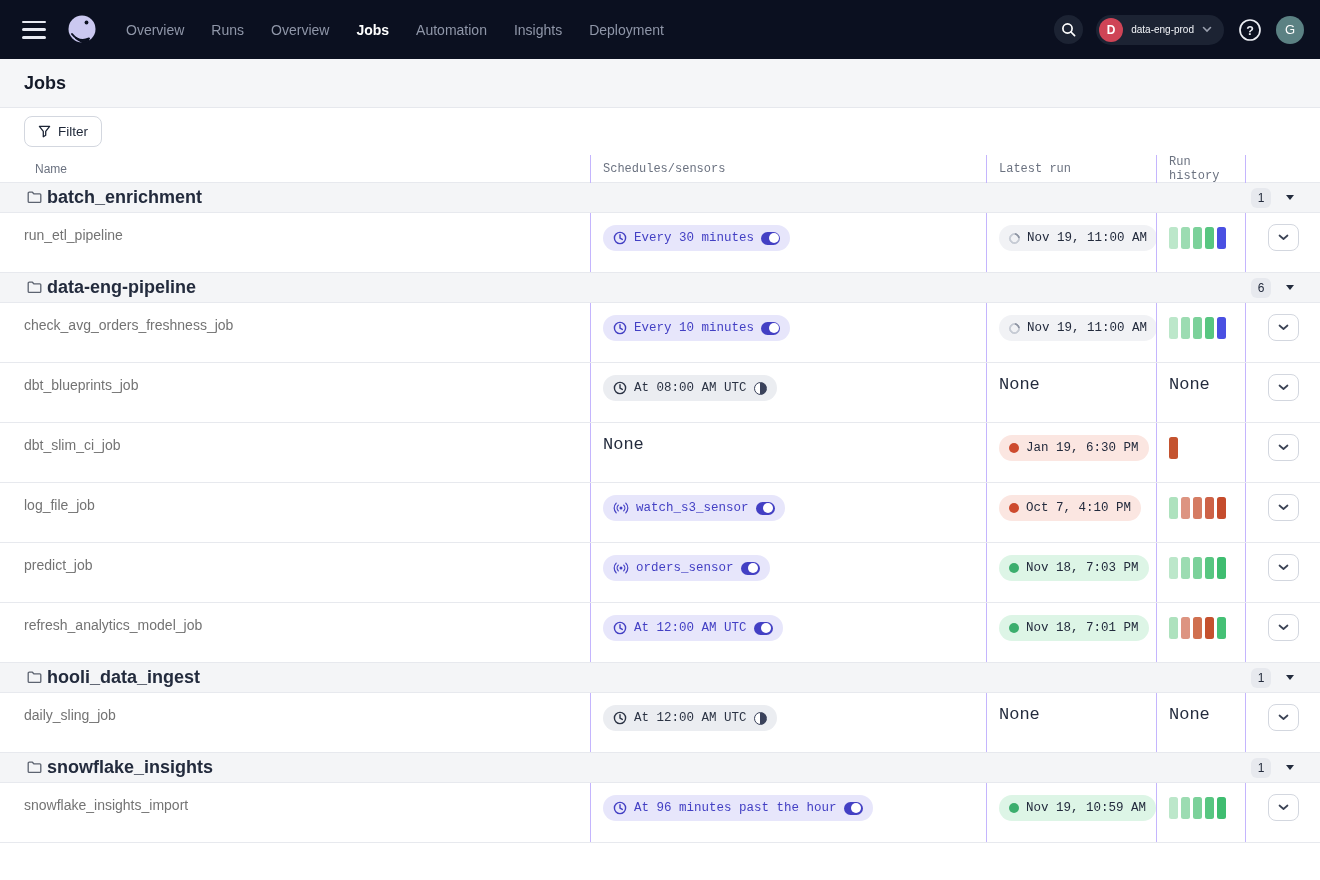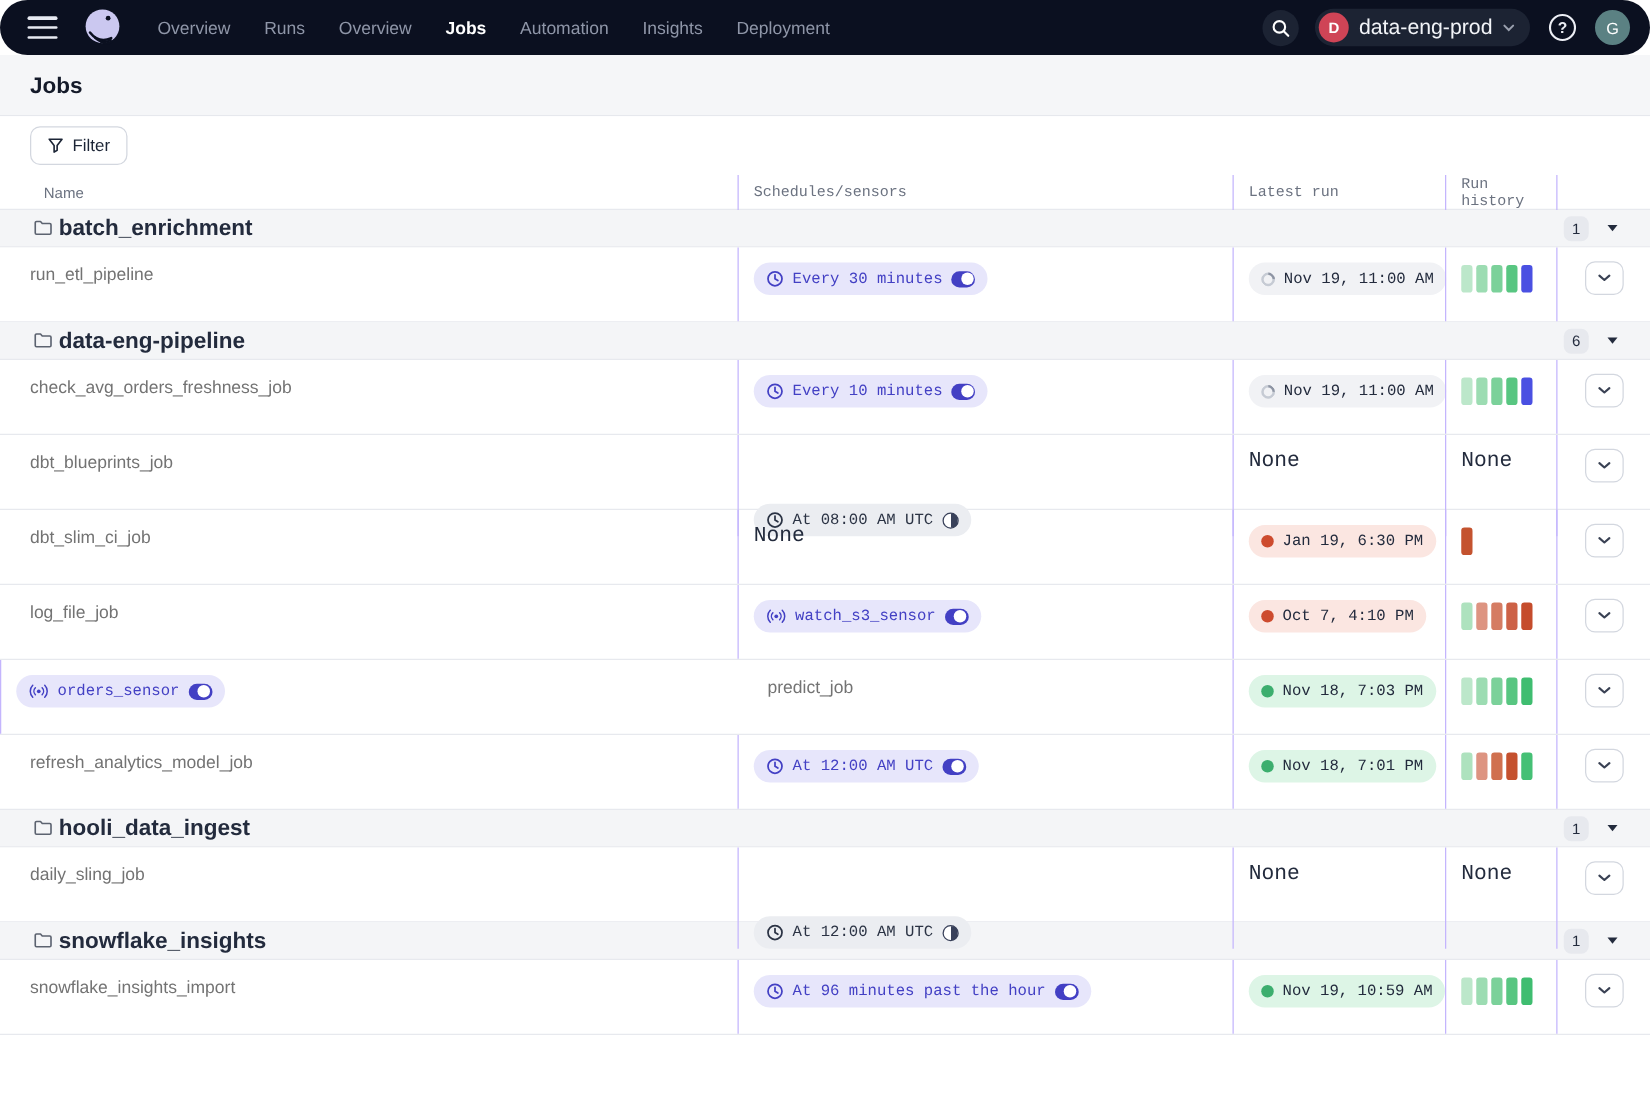--- a/index.html
+++ b/index.html
@@ -1,30 +1,30 @@
 <!DOCTYPE html>
 <html><head>
 <meta charset="utf-8">
 <style>
   * { box-sizing: border-box; margin: 0; padding: 0; }
   html,body { width:1320px; height:880px; background:#fff; font-family:"Liberation Sans","DejaVu Sans",sans-serif; color:#1c2536; }
 
   
-  .nav { height:44px; background:#0b1020; display:flex; align-items:center; padding:0 16px;border-radius:24px; }
+  .nav { height:59px; background:#0b1020; display:flex; align-items:center; padding:0 16px; }
   .hamburger { width:24px; height:18px; display:flex; flex-direction:column; justify-content:space-between; cursor:pointer; margin-left:6px; }
   .hamburger span { height:2.5px; background:#e8eaf2; border-radius:2px; }
   .logo { margin-left:18px; display:flex; align-items:center; }
   .nav-links { display:flex; gap:27px; margin-left:26px; font-size:14px; color:#8f96a8; }
   .nav-link { cursor:pointer; }
   .nav-link.active { color:#ffffff; font-weight:700; }
   .nav-right { margin-left:auto; display:flex; align-items:center; gap:13px; }
   .icon-circle { width:29px; height:29px; border-radius:50%; background:#1c2333; display:flex; align-items:center; justify-content:center; cursor:pointer; }
   .deploy-pill { height:30px; background:#1c2333; border-radius:15px; display:flex; align-items:center; gap:8px; padding:3px 12px 3px 3px; cursor:pointer; }
   .deploy-initial { width:24px; height:24px; border-radius:50%; background:#cf4456; color:#fff; font-size:12px; font-weight:700; display:flex; align-items:center; justify-content:center; }
-  .deploy-name { color:#f2f4f8; font-size:17px; }
+  .deploy-name { color:#f2f4f8; font-size:10px; }
   .help-btn { width:26px; height:26px; display:flex; align-items:center; justify-content:center; cursor:pointer; }
   .avatar { width:28px; height:28px; border-radius:50%; background:#5b8183; color:#fff; font-size:13px; display:flex; align-items:center; justify-content:center; cursor:pointer; }
 
   
   .titlebar { height:49px; background:#f5f6f8; border-bottom:1px solid #e6e8ed; display:flex; align-items:center; padding:0 24px; }
   .page-title { font-size:18px; font-weight:700; color:#141a29; }
   .filterbar { height:47px; background:#fff; display:flex; align-items:center; padding:0 24px; }
   .filter-btn { height:31px; display:inline-flex; align-items:center; gap:7px; padding:0 13px; border:1px solid #d3d7df; border-radius:8px; background:#fff; font-size:13.5px; color:#1c2536; cursor:pointer; font-family:inherit; }
 
   
@@ -40,21 +40,21 @@
   .count-badge { min-width:20px; height:20px; padding:0 5px; background:#e7e9ee; border-radius:6px; font-size:12px; color:#232b3d; display:flex; align-items:center; justify-content:center; }
   .caret-down { width:0; height:0; border-left:4.5px solid transparent; border-right:4.5px solid transparent; border-top:5.5px solid #232b3d; cursor:pointer; }
 
   .job-row { height:60px; border-bottom:1px solid #e7e9ee; background:#fff; }
   .cell { padding:12px 0 0 12px; }
   .cell.name-cell { padding-left:24px; padding-top:13px; }
   .job-link { font-size:14px; color:#737373; text-decoration:none; cursor:pointer; }
 
   .pill { display:inline-flex; align-items:center; gap:7px; height:26px; padding:0 10px; border-radius:13px; font-size:12.5px; white-space:nowrap; cursor:pointer; }
   .pill.sched-on { background:#e7e6fb; color:#4340c4; }
-  .pill.sched-off { background:#ebedf1; color:#2b3344;margin-top:43px; }
+  .pill.sched-off { background:#ebedf1; color:#2b3344; }
   .pill.run-progress { background:#f1f2f5; color:#232b3d; }
   .pill.run-success { background:#ddf5e6; color:#232b3d; }
   .pill.run-failure { background:#fbe6e1; color:#232b3d; }
   .none-text { font-size:17px; color:#232b3d; }
 
   .toggle-on { width:19px; height:13px; border-radius:7px; background:#4340c4; position:relative; display:inline-block; cursor:pointer; }
   .toggle-on::after { content:""; position:absolute; right:1.5px; top:1.5px; width:10px; height:10px; border-radius:50%; background:#fff; }
   .toggle-off { width:13px; height:13px; border-radius:50%; border:1.5px solid #39415a; background:linear-gradient(to right,#ffffff 50%,#39415a 50%); display:inline-block; cursor:pointer; }
 
   .dot { width:10px; height:10px; border-radius:50%; display:inline-block; }
@@ -286,29 +286,29 @@
       </div>
       <div class="cell-b expand-cell">
         <button class="expand-btn">
           <svg width="11" height="7" viewBox="0 0 11 7">
             <polyline points="1.5,1.5 5.5,5 9.5,1.5" stroke="#3a4254" stroke-width="1.7" fill="none" stroke-linecap="round" stroke-linejoin="round"></polyline>
           </svg>
         </button>
       </div>
     </div>
     <div class="job-row grid-cols">
+      <div class="cell name-cell"><a class="job-link">predict_job</a></div>
       <div class="cell cell-b"><span class="pill sched-on">
           <svg width="16" height="12" viewBox="0 0 16 12">
             <circle cx="8" cy="6" r="1.5" fill="currentColor"></circle>
             <path d="M5.3 3.2 a4 4 0 0 0 0 5.6 M10.7 3.2 a4 4 0 0 1 0 5.6 M3.2 1.2 a6.8 6.8 0 0 0 0 9.6 M12.8 1.2 a6.8 6.8 0 0 1 0 9.6" stroke="currentColor" stroke-width="1.2" fill="none" stroke-linecap="round"></path>
           </svg>
           <span>orders_sensor</span>
           <span class="toggle-on"></span>
         </span></div>
-      <div class="cell name-cell"><a class="job-link">predict_job</a></div>
       <div class="cell cell-b"><span class="pill run-success">
           <span class="dot" style="background:#3cae6e"></span>
           <span>Nov 18, 7:03 PM</span>
         </span></div>
       <div class="cell cell-b">
         <span class="bars">
           <span class="bar" style="background:#bce7ca"></span>
           <span class="bar" style="background:#9cdcb2"></span>
           <span class="bar" style="background:#7bd19a"></span>
           <span class="bar" style="background:#58c681"></span>

